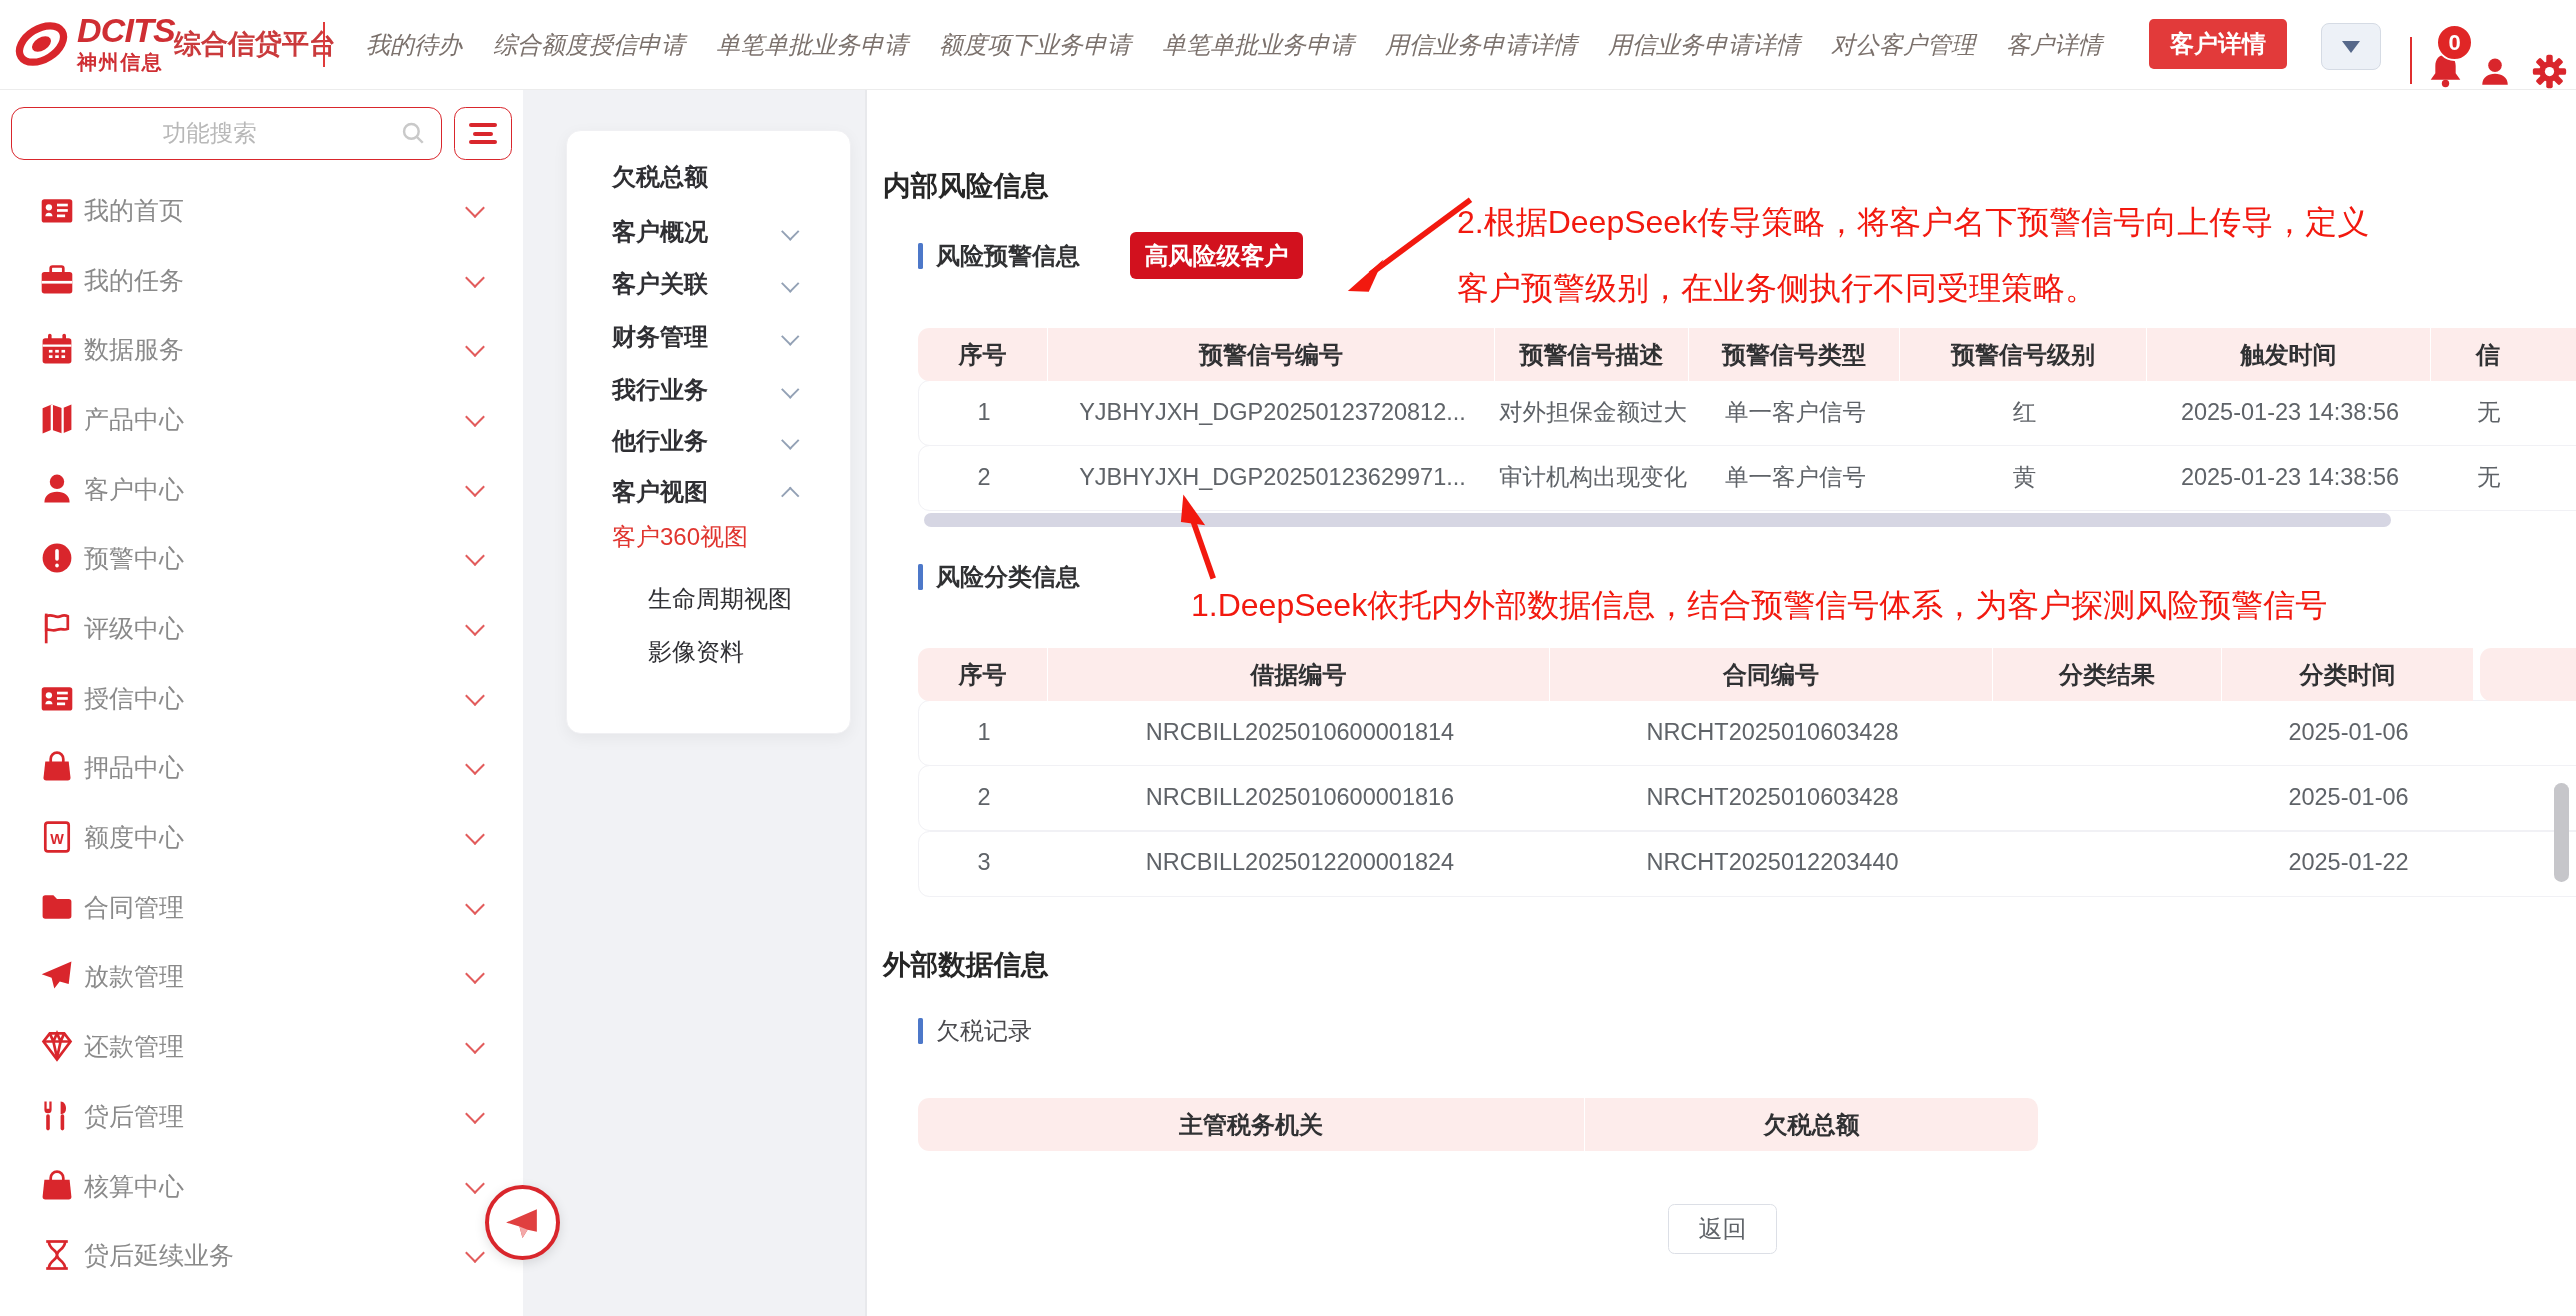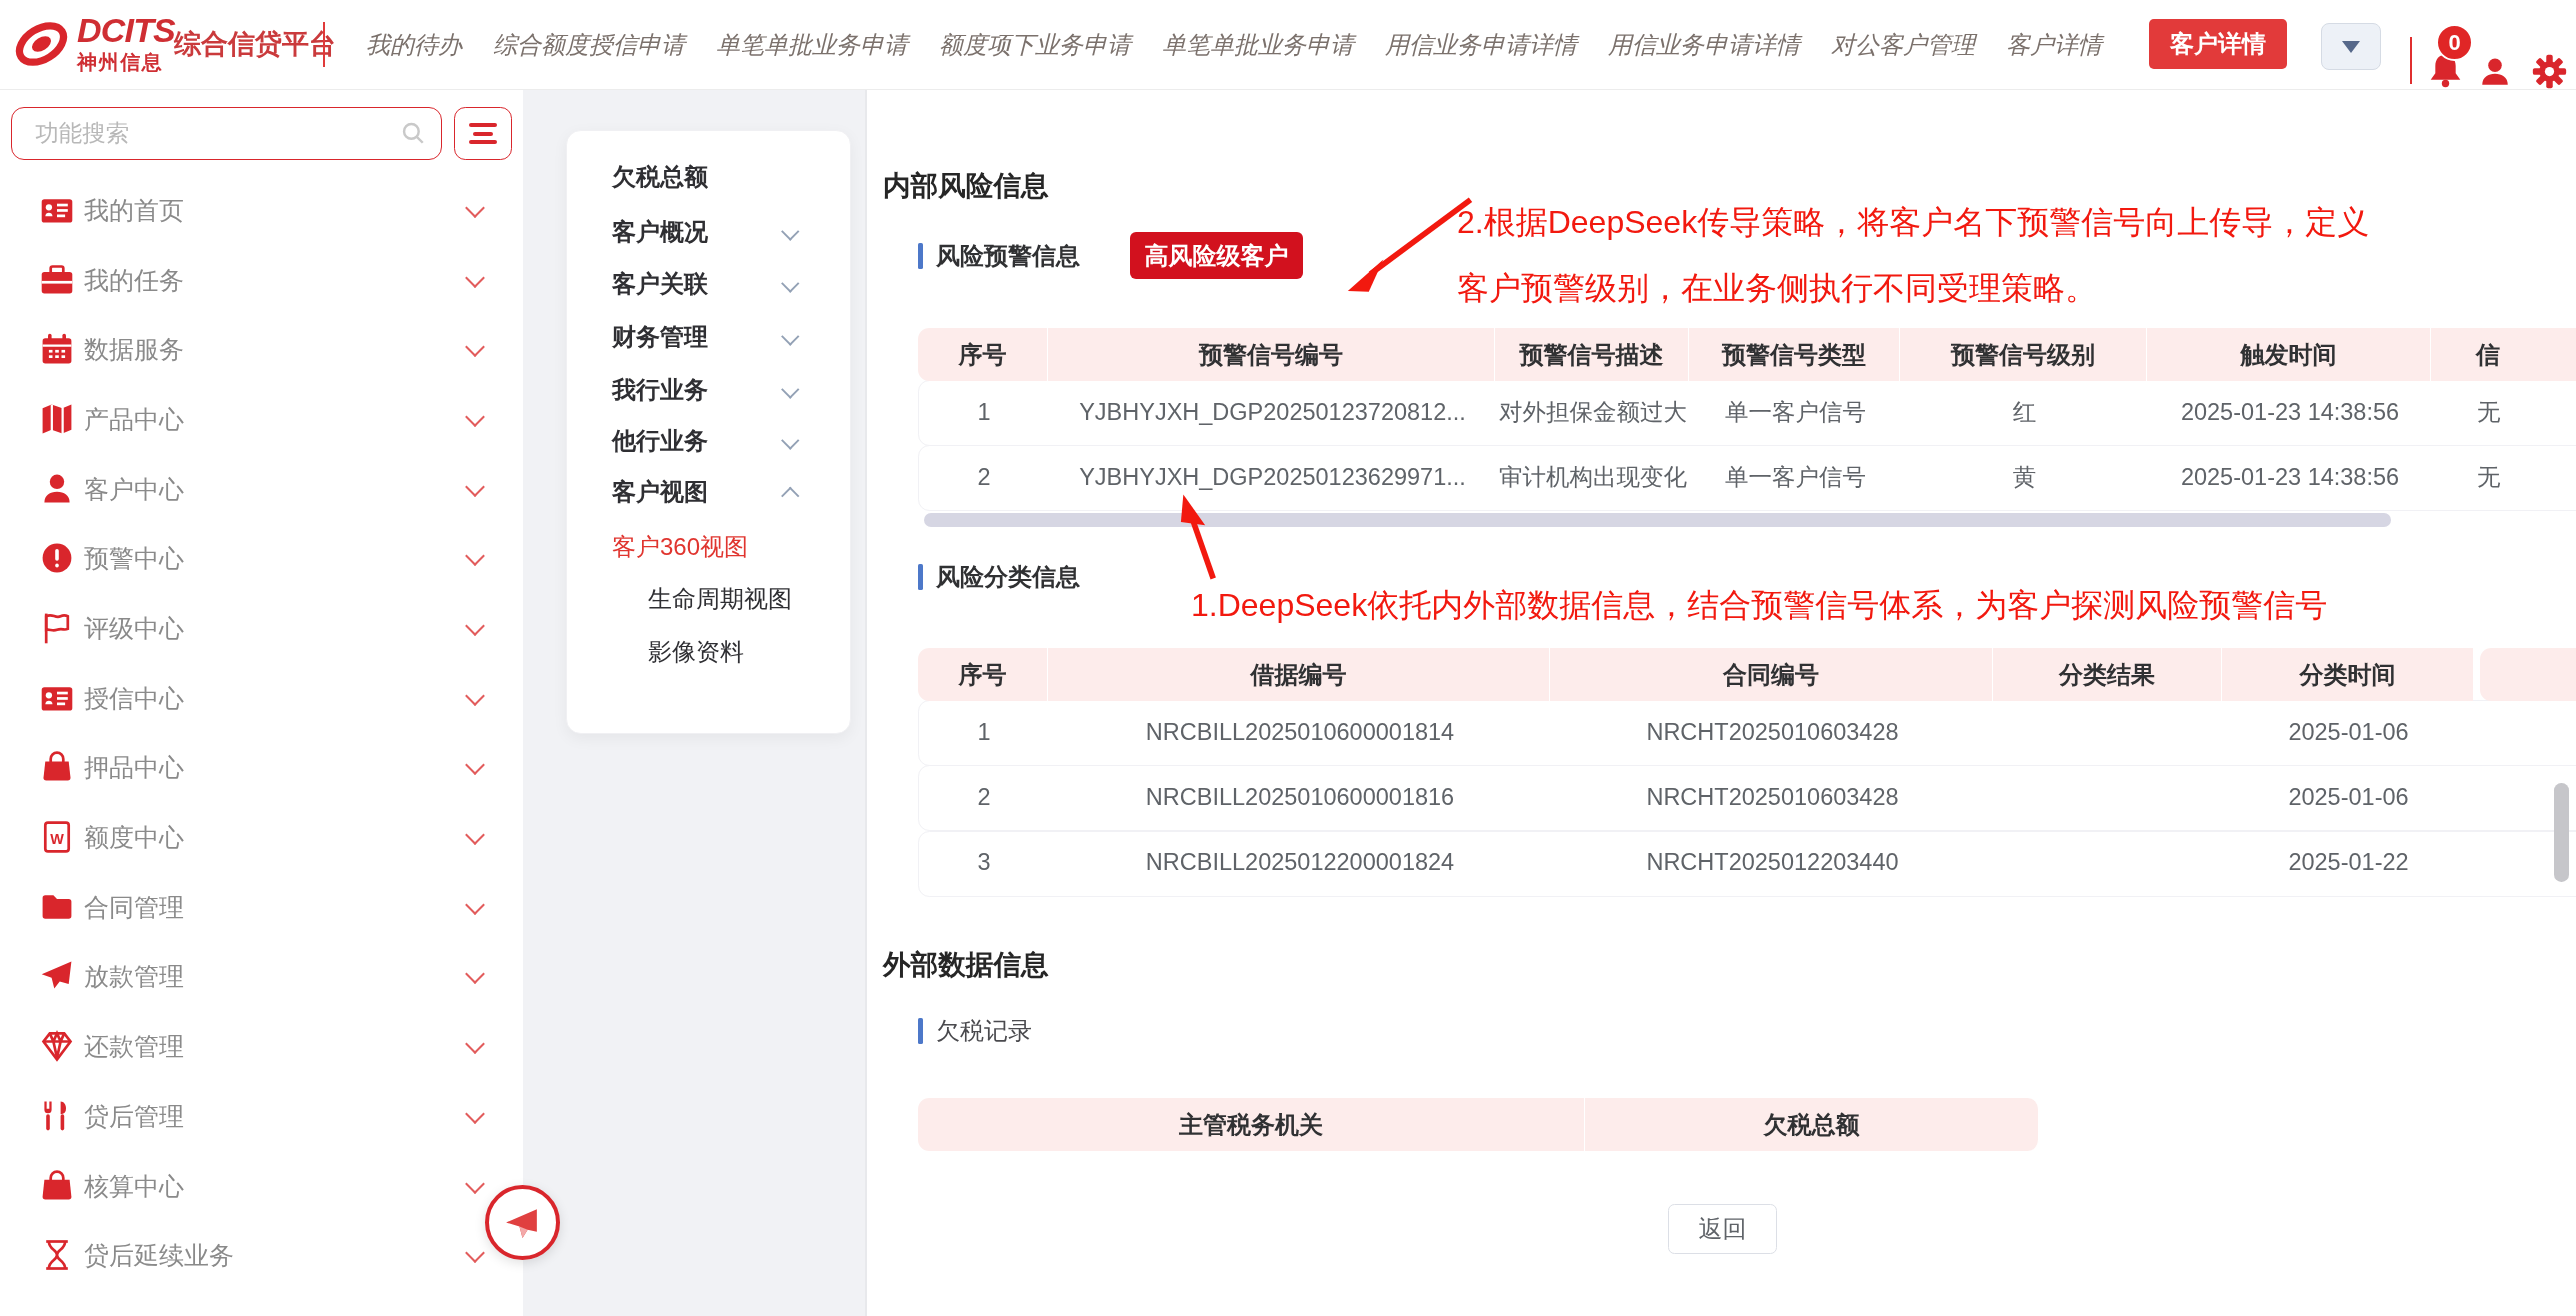--- a/index.html
+++ b/index.html
@@ -23,21 +23,21 @@
   .red-sep{position:absolute;left:2410px;top:37px;width:2.4px;height:47px;background:#e02f2f;}
   .bell-wrap{position:absolute;left:2427px;top:52px;}
   .badge0{position:absolute;left:2436px;top:24px;min-width:37px;height:37px;border-radius:19.4px;background:#e02626;color:#fff;
           font-size:22px;font-weight:700;display:flex;align-items:center;justify-content:center;border:2.4px solid #fff;box-sizing:border-box;z-index:6;}
   .user-wrap{position:absolute;left:2478px;top:55px;}
   .gear-wrap{position:absolute;left:2531px;top:53px;}
   
   .sidebar{position:absolute;left:0;top:89px;width:523px;height:1228px;background:#fff;}
   .search-input{position:absolute;left:11.3px;top:18px;width:431px;height:53px;border:1.6px solid #d9262c;border-radius:13px;
                 box-sizing:border-box;padding:0 57px 0 23px;font-size:23.5px;color:#555;outline:none;
-                font-family:"Liberation Sans","DejaVu Sans",sans-serif;}
+                font-family:"Liberation Sans","DejaVu Sans",sans-serif;text-align:center;}
   .search-input::placeholder{color:#b8b8b8;}
   .search-ico{position:absolute;left:400px;top:31px;}
   .hamburger{position:absolute;left:454px;top:18px;width:58px;height:53px;border:1.6px solid #d9262c;border-radius:11.3px;
              box-sizing:border-box;display:flex;flex-direction:column;align-items:center;justify-content:center;gap:4.9px;background:#fff;}
   .hb-bar{height:4px;border-radius:2.4px;background:#d9262c;}
   .side-item{position:absolute;left:0;width:523px;height:70px;cursor:pointer;}
   .side-ico{position:absolute;left:39px;top:17px;width:36px;height:36px;}
   .side-label{position:absolute;left:84px;top:0;height:70px;line-height:70px;font-size:25px;color:#8a8a8a;}
   .chev{display:inline-block;width:12px;height:12px;border-right:2.4px solid #e25c5c;border-bottom:2.4px solid #e25c5c;transform:rotate(45deg);}
   .side-chev{position:absolute;left:468px;top:26px;}
@@ -339,21 +339,21 @@
       <span class="chev sub-chev"></span>
     </div>
     <div class="sub-item" style="top:284px">
       <span class="sub-label">他行业务</span>
       <span class="chev sub-chev"></span>
     </div>
     <div class="sub-item" style="top:335px">
       <span class="sub-label">客户视图</span>
       <span class="chev sub-chev up"></span>
     </div>
-    <div class="sub-item" style="top:390px">
+    <div class="sub-item" style="top:380px">
       <span class="sub-label active">客户360视图</span>
     </div>
     <div class="sub-item" style="top:442px">
       <span class="sub-label plain">生命周期视图</span>
     </div>
     <div class="sub-item" style="top:495px">
       <span class="sub-label plain">影像资料</span>
     </div>
   </div>
 

